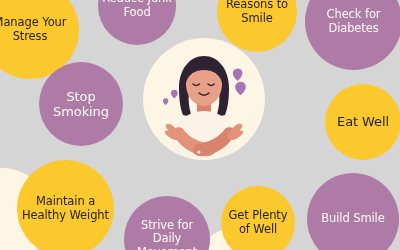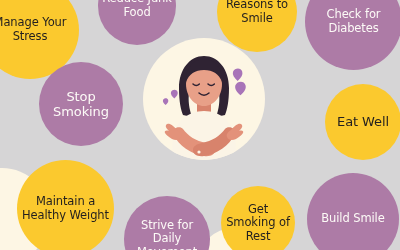--- a/index.html
+++ b/index.html
@@ -143,20 +143,20 @@
       <div class="bubble yellow" style="left: 325px; top: 84px; width: 76px; height: 76px; font-size: 13px;">
         <span>Eat Well</span>
       </div>
       <div class="bubble yellow" style="left: 17px; top: 160px; width: 97px; height: 97px; font-size: 11.5px;">
         <span>Maintain a Healthy Weight</span>
       </div>
       <div class="bubble purple" style="left: 124px; top: 196px; width: 86px; height: 86px; font-size: 11.5px;">
         <span>Strive for Daily Movement</span>
       </div>
       <div class="bubble yellow" style="left: 221px; top: 186px; width: 74px; height: 74px; font-size: 11.5px;">
-        <span>Get Smoking of Rest</span>
+        <span>Get Plenty of Well</span>
       </div>
       <div class="bubble purple" style="left: 307px; top: 173px; width: 92px; height: 92px; font-size: 11.5px;">
         <span>Build Smile</span>
       </div>
     </div>
 
 </div>
 
 </body></html>

